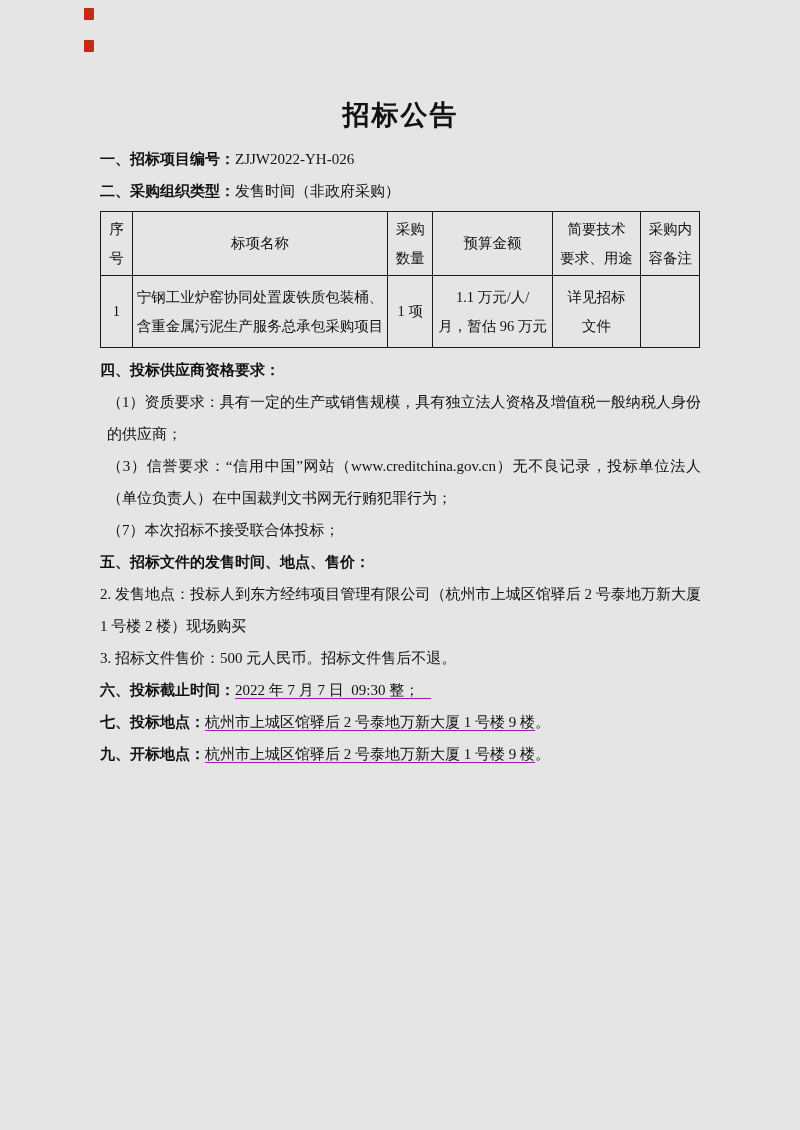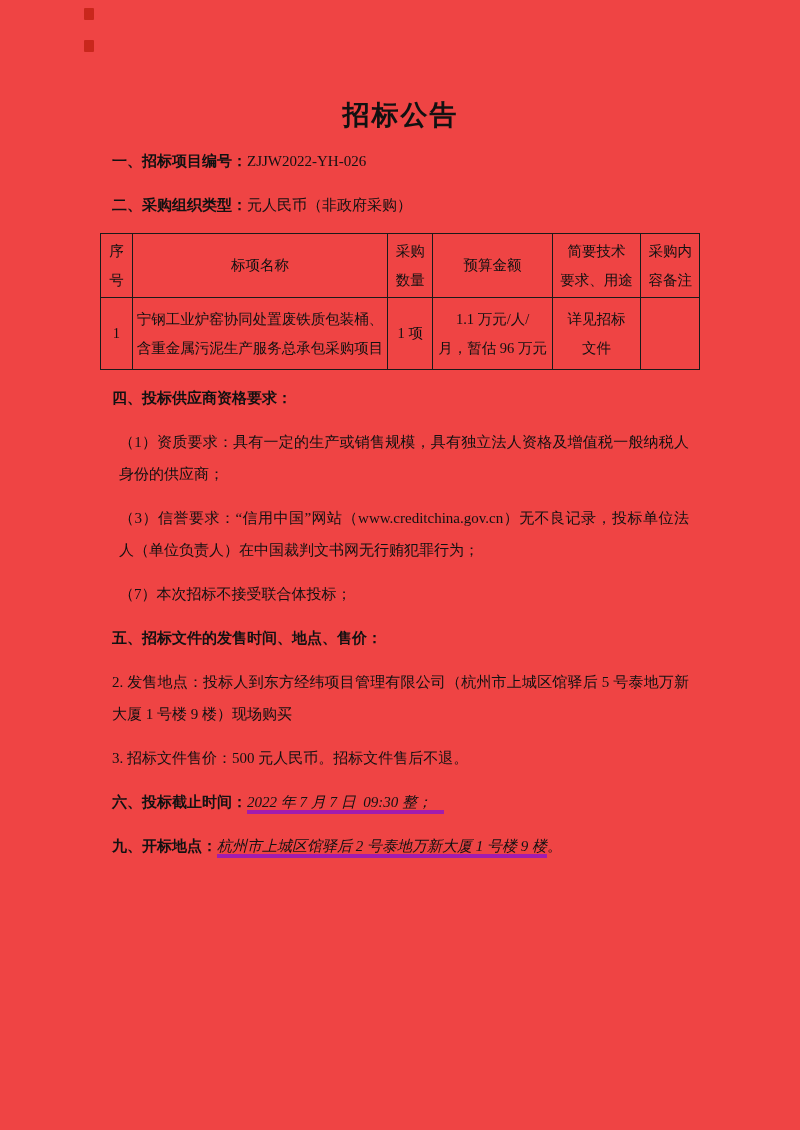--- a/index.html
+++ b/index.html
@@ -1,19 +1,19 @@
 <!DOCTYPE html>
 <html><head>
 <meta charset="utf-8">
 <style>
   html,body{margin:0;padding:0;background:#ffffff;}
   .page{
     position:relative;
     width:800px;height:1130px;
-    background:#ef4444;
+    background:#e5e5e5;
     color:#111;
     font-family:"Liberation Serif","DejaVu Serif",serif;
     overflow:hidden;
   }
   .red-mark{
     position:absolute;left:84px;width:10px;height:12px;
     border-radius:1px;
   }
   .red-mark.m1{top:8px;}
   .red-mark.m2{top:40px;}
@@ -22,21 +22,21 @@
     font-size:15px;line-height:32px;
     text-align:justify;
   }
   .doc-title{
     font-size:27px;font-weight:bold;text-align:center;
     letter-spacing:2px;line-height:36px;margin:0 0 10px 0;
   }
   .intro{
     margin:0;text-indent:2em;line-height:34px;
   }
-  .line{margin:12px;}
+  .line{margin:0;}
   .clause-paren{padding-left:7px;}
   b{font-weight:bold;}
   table{
     border-collapse:collapse;
     width:600px;
     margin:4px 0 6px 0;
     font-size:14.5px;
     table-layout:fixed;
   }
   th,td{
@@ -50,42 +50,41 @@
   }
   thead tr{height:64px;}
   tbody tr{height:72px;}
   .c-seq{width:31px;}
   .c-name{width:248px;}
   .c-qty{width:44px;}
   .c-budget{width:116px;}
   .c-tech{width:86px;}
   .c-note{width:57px;}
   .ul{
-    border-bottom:4px solid #a21caf;
+    border-bottom:1px solid #a21caf;
     white-space:pre;
-    font-style:italic;
   }
   .ul.pad{padding-right:12px;}
 </style>
 </head>
 <body>
 
 <div class="page">
 
   <div class="red-mark m1" style="background: rgb(201, 39, 28);"></div>
   <div class="red-mark m2" style="background: rgb(201, 39, 28);"></div>
 
   <div class="content">
 
     <h1 class="doc-title">招标公告</h1>
 
 
     <p class="line"><b>一、招标项目编号：</b><span>ZJJW2022-YH-026</span></p>
 
-    <p class="line"><b>二、采购组织类型：</b><span>元人民币（非政府采购）</span></p>
+    <p class="line"><b>二、采购组织类型：</b><span>发售时间（非政府采购）</span></p>
 
 
     <table>
       <colgroup>
         <col class="c-seq">
           <col class="c-name">
           <col class="c-qty">
           <col class="c-budget">
           <col class="c-tech">
           <col class="c-note">
@@ -120,23 +119,24 @@
     </table>
 
     <p class="line"><b>四、投标供应商资格要求：</b></p>
 
     <p class="line clause-paren">（1）资质要求：具有一定的生产或销售规模，具有独立法人资格及增值税一般纳税人身份的供应商；</p>
     <p class="line clause-paren">（3）信誉要求：“信用中国”网站（www.creditchina.gov.cn）无不良记录，投标单位法人（单位负责人）在中国裁判文书网无行贿犯罪行为；</p>
     <p class="line clause-paren">（7）本次招标不接受联合体投标；</p>
 
     <p class="line"><b>五、招标文件的发售时间、地点、售价：</b></p>
 
-    <p class="line">2. 发售地点：投标人到东方经纬项目管理有限公司（杭州市上城区馆驿后 5 号泰地万新大厦 1 号楼 9 楼）现场购买</p>
+    <p class="line">2. 发售地点：投标人到东方经纬项目管理有限公司（杭州市上城区馆驿后 2 号泰地万新大厦 1 号楼 2 楼）现场购买</p>
     <p class="line">3. 招标文件售价：500 元人民币。招标文件售后不退。</p>
 
     <p class="line"><b>六、投标截止时间：</b><span class="ul pad">2022 年 7 月 7 日  09:30 整；</span></p>
 
+    <p class="line"><b>七、投标地点：</b><span class="ul">杭州市上城区馆驿后 2 号泰地万新大厦 1 号楼 9 楼</span><span>。</span></p>
 
 
     <p class="line"><b>九、开标地点：</b><span class="ul">杭州市上城区馆驿后 2 号泰地万新大厦 1 号楼 9 楼</span><span>。</span></p>
 
   </div>
 </div>
 
 </body></html>

